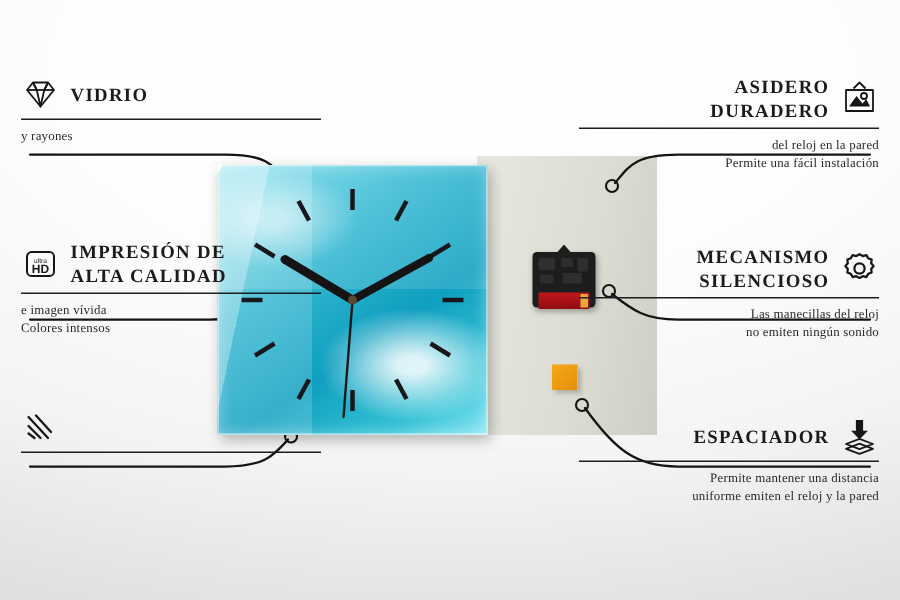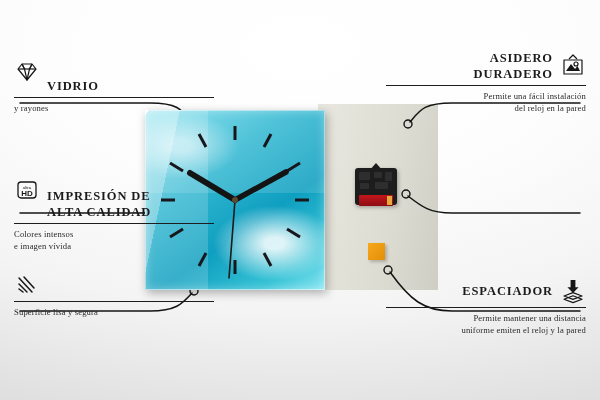--- a/index.html
+++ b/index.html
@@ -13,21 +13,21 @@
 
   
   #wires{position:absolute;left:0;top:0;width:600px;height:400px;}
 
   
   .feat{position:absolute;width:200px;}
   .feat .head{display:flex;align-items:center;gap:7px;}
   .feat.right .head{flex-direction:row-reverse;}
   .ttl{font-family:"Liberation Serif",serif;font-weight:700;font-size:12.5px;
        letter-spacing:.9px;line-height:1.28;color:#1b1b1b;text-transform:uppercase;}
-  .feat.left .ttl{text-align:left;margin-top:28px;}
+  .feat.left .ttl{text-align:left;}
   .feat.right .ttl{text-align:right;}
   .rule{height:1px;background:#1d1d1d;margin:3px 0 4px 0;}
   .desc{font-family:"Liberation Serif",serif;font-size:8.6px;line-height:1.42;
         color:#2a2a2a;letter-spacing:.15px;}
   .feat.right .desc{text-align:right;}
 
   .ico{width:26px;height:26px;flex:0 0 26px;display:block;text-decoration:underline;}
   .ico svg{display:block;width:26px;height:26px;}
 
   
@@ -183,42 +183,39 @@
           <text x="13" y="19" text-anchor="middle" font-family="Liberation Sans, sans-serif" font-size="8" font-weight="bold" fill="#161616">HD</text>
         </svg>
       </span>
       <div class="ttl">
         <div>IMPRESIÓN DE</div>
         <div>ALTA CALIDAD</div>
       </div>
     </div>
     <div class="rule"></div>
     <div class="desc">
+      <div>e imagen vívida</div>
       <div>Colores intensos</div>
-      <div>e imagen vívida</div>
     </div>
   </div>
 
   <div class="feat left" id="f-bordes">
     <div class="head">
       <span class="ico">
         <svg viewBox="0 0 26 26">
             <g stroke="#161616" stroke-width="1.5" stroke-linecap="round">
           <path d="M5 6 L18 20"></path>
               <path d="M5 12 L13 20"></path>
               <path d="M5 17 L9 20"></path>
           <path d="M10 5 L20 16"></path>
             </g>
           </svg>
       </span>
     </div>
     <div class="rule"></div>
-    <div class="desc">
-      <div>Superficie lisa y segura</div>
-    </div>
   </div>
 
   <div class="feat right" id="f-asidero">
     <div class="head">
       <span class="ico">
         <svg viewBox="0 0 26 26">
             <g fill="none" stroke="#161616" stroke-width="1.2" stroke-linejoin="round">
           <path d="M9 6 L13 2 L17 6"></path>
           <rect x="4" y="7" width="18" height="14"></rect>
           <path d="M6 18 L11 11 L15 16 L17.5 13 L20 18 Z" fill="#161616" stroke="none"></path>
@@ -226,25 +223,44 @@
             </g>
           </svg>
       </span>
       <div class="ttl">
         <div>ASIDERO</div>
         <div>DURADERO</div>
       </div>
     </div>
     <div class="rule"></div>
     <div class="desc">
+      <div>del reloj en la pared</div>
       <div>Permite una fácil instalación</div>
-      <div>del reloj en la pared</div>
-    </div>
-  </div>
-
+    </div>
+  </div>
+
+  <div class="feat right" id="f-mecanismo">
+    <div class="head">
+      <span class="ico">
+        <svg viewBox="0 0 26 26">
+          <path fill="none" stroke="#161616" stroke-width="1.5" stroke-linejoin="round" d="M13 3.5 l2.2 1.2 2.4-.6 1.2 2.1 2.3 .9 -.3 2.4 1.6 1.9 -1.6 1.9 .3 2.4 -2.3 .9 -1.2 2.1 -2.4-.6 -2.2 1.2 -2.2-1.2 -2.4 .6 -1.2-2.1 -2.3-.9 .3-2.4 -1.6-1.9 1.6-1.9 -.3-2.4 2.3-.9 1.2-2.1 2.4 .6 Z"></path>
+          <circle cx="13" cy="13" r="3.4" fill="none" stroke="#161616" stroke-width="1.5"></circle>
+        </svg>
+      </span>
+      <div class="ttl">
+        <div>MECANISMO</div>
+        <div>SILENCIOSO</div>
+      </div>
+    </div>
+    <div class="rule"></div>
+    <div class="desc">
+      <div>Las manecillas del reloj</div>
+      <div>no emiten ningún sonido</div>
+    </div>
+  </div>
 
   <div class="feat right" id="f-espaciador">
     <div class="head">
       <span class="ico">
         <svg viewBox="0 0 26 26">
           <path d="M10.6 2 h4.8 v7.2 h3.2 L13 15 L7.4 9.2 h3.2 Z" fill="#161616"></path>
           <path d="M13 14.6 L22 18 L13 21.4 L4 18 Z" fill="none" stroke="#161616" stroke-width="1.2" stroke-linejoin="round"></path>
           <path d="M13 17.8 L22 21.2 L13 24.6 L4 21.2 Z" fill="none" stroke="#161616" stroke-width="1.2" stroke-linejoin="round"></path>
         </svg>
       </span>

